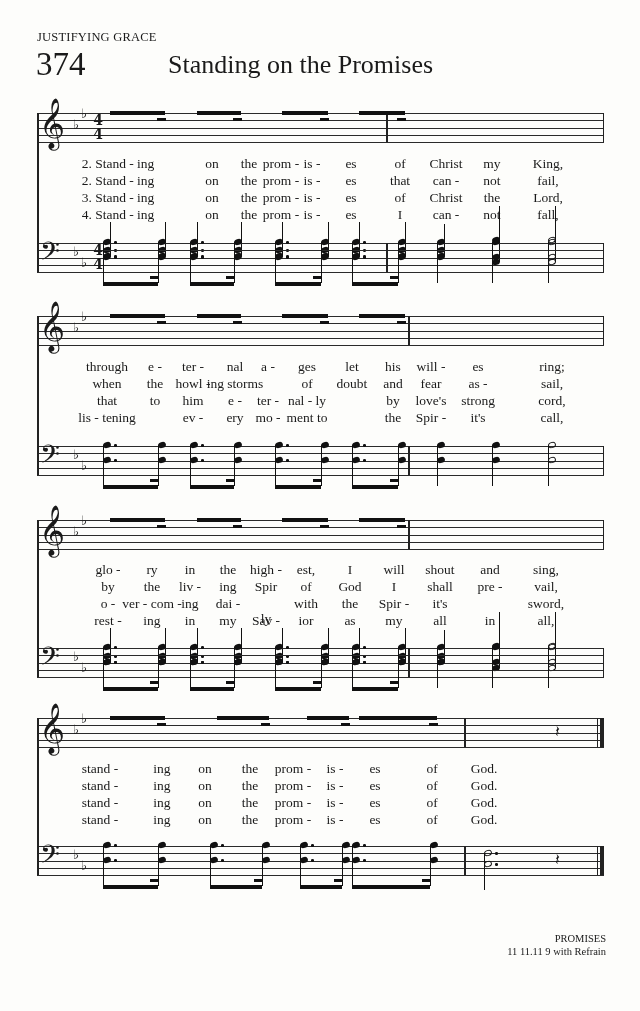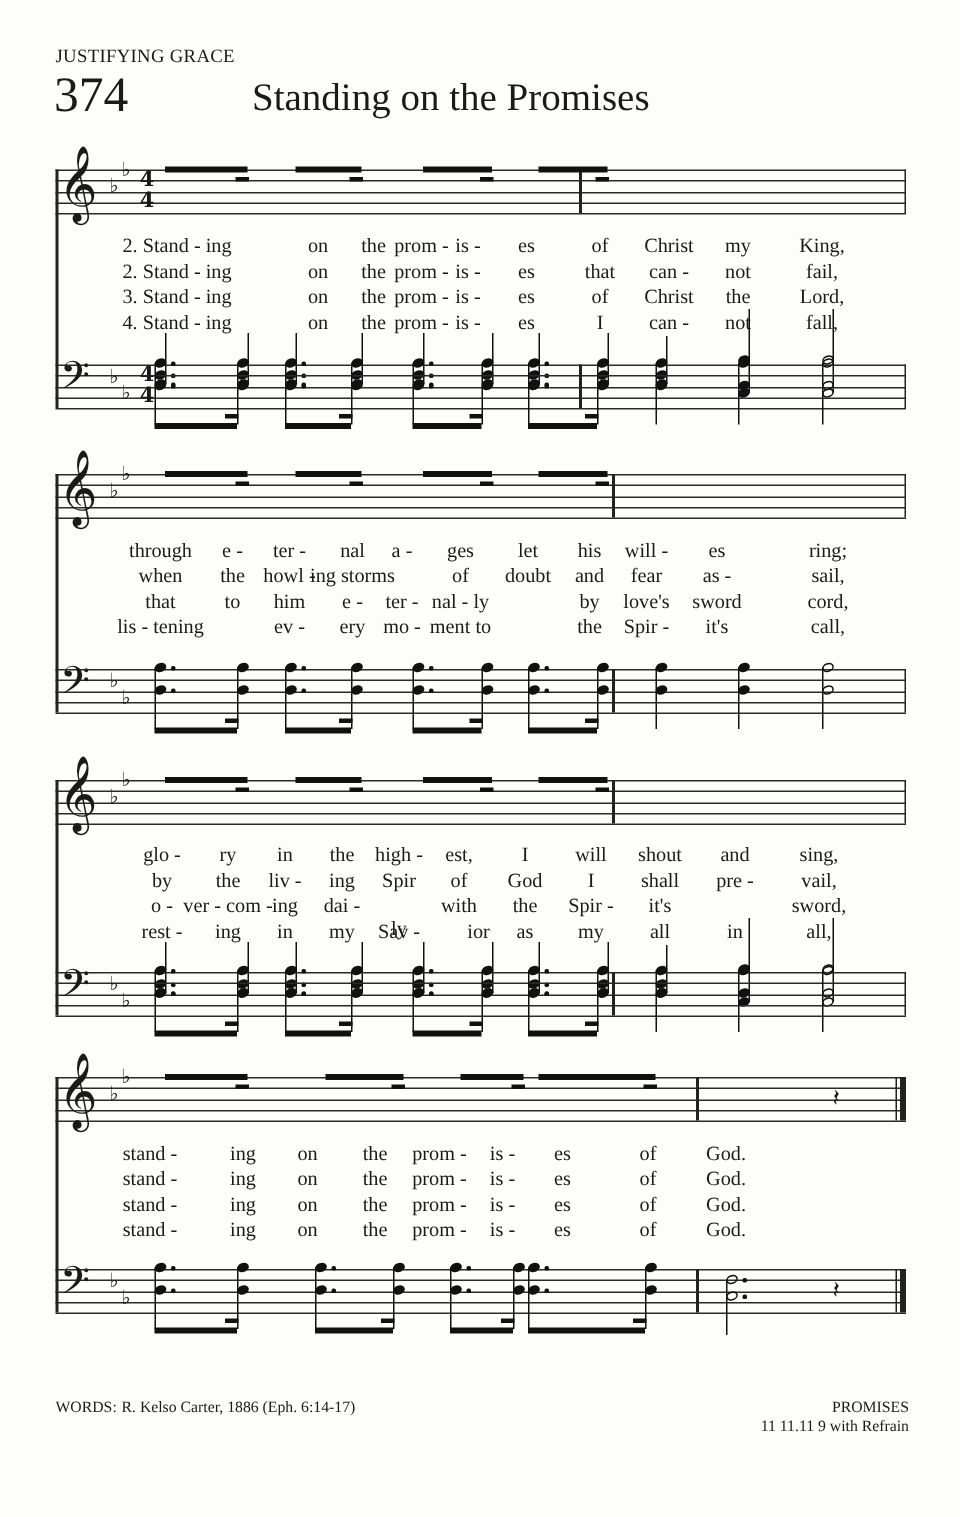--- a/index.html
+++ b/index.html
@@ -376,21 +376,21 @@
       </div>
       <div class="lyric-line" style="top: 34px;">
         <span class="syl" style="left: 107px;">that</span>
         <span class="syl" style="left: 155px;">to</span>
         <span class="syl" style="left: 193px;">him</span>
         <span class="syl" style="left: 235px;">e -</span>
         <span class="syl" style="left: 268px;">ter -</span>
         <span class="syl" style="left: 307px;">nal - ly</span>
         <span class="syl" style="left: 393px;">by</span>
         <span class="syl" style="left: 431px;">love's</span>
-        <span class="syl" style="left: 478px;">sword</span>
+        <span class="syl" style="left: 478px;">strong</span>
         <span class="syl" style="left: 552px;">cord,</span>
       </div>
       <div class="lyric-line" style="top: 51px;">
         <span class="syl" style="left: 107px;">lis - tening</span>
         <span class="syl" style="left: 193px;">ev -</span>
         <span class="syl" style="left: 235px;">ery</span>
         <span class="syl" style="left: 268px;">mo -</span>
         <span class="syl" style="left: 307px;">ment to</span>
         <span class="syl" style="left: 393px;">the</span>
         <span class="syl" style="left: 431px;">Spir -</span>
@@ -518,21 +518,21 @@
         <span class="syl" style="left: 394px;">Spir -</span>
         <span class="syl" style="left: 440px;">it's</span>
         <span class="syl" style="left: 546px;">sword,</span>
       </div>
       <div class="lyric-line" style="top: 51px;">
         <span class="syl" style="left: 108px;">rest -</span>
         <span class="syl" style="left: 152px;">ing</span>
         <span class="syl" style="left: 190px;">in</span>
         <span class="syl" style="left: 228px;">my</span>
         <span class="syl" style="left: 266px;">Sav -</span>
-        <span class="syl" style="left: 306px; margin-left: 13px;">ior</span>
+        <span class="syl" style="left: 306px;">ior</span>
         <span class="syl" style="left: 350px;">as</span>
         <span class="syl" style="left: 394px;">my</span>
         <span class="syl" style="left: 440px;">all</span>
         <span class="syl" style="left: 490px;">in</span>
         <span class="syl" style="left: 546px;">all,</span>
       </div>
     </div>
     <div class="staff" style="top: 718px;">
       <div class="line" style="top: 0px;"></div>
       <div class="line" style="top: 7.25px;"></div>
@@ -657,18 +657,17 @@
         <span class="syl" style="left: 293px;">prom -</span>
         <span class="syl" style="left: 335px;">is -</span>
         <span class="syl" style="left: 375px;">es</span>
         <span class="syl" style="left: 432px;">of</span>
         <span class="syl" style="left: 484px;">God.</span>
       </div>
     </div>
   </div>
 
 <div class="footer footer-left">
-  <div><span class="lbl">WORDS:</span><span>R. Kelso Carter, 1886 (Eph. 6:14-17)</span></div>
 </div>
 <div class="footer footer-right">
   <div>PROMISES</div>
   <div>11 11.11 9 with Refrain</div>
 </div>
 
 </body></html>

